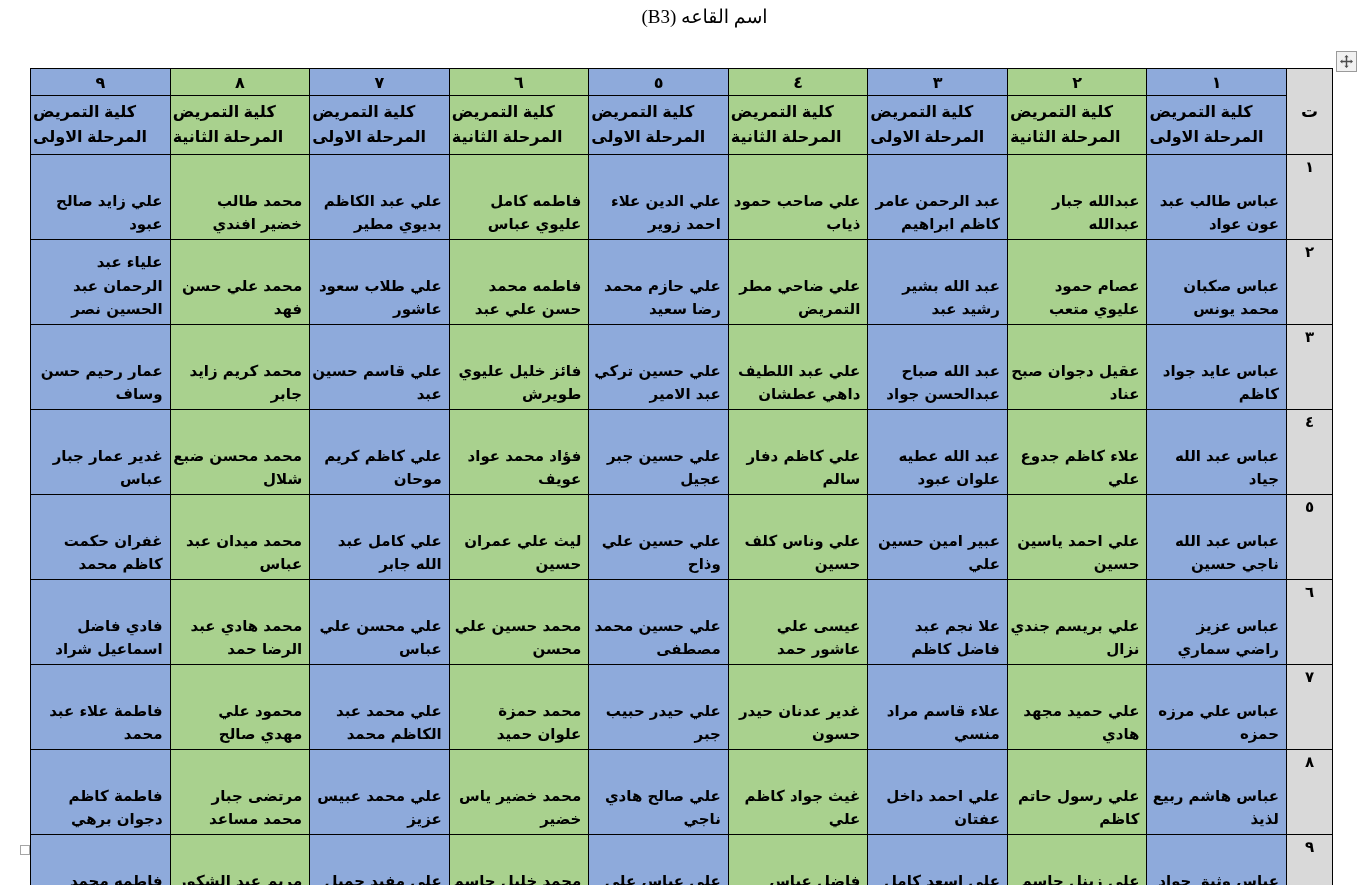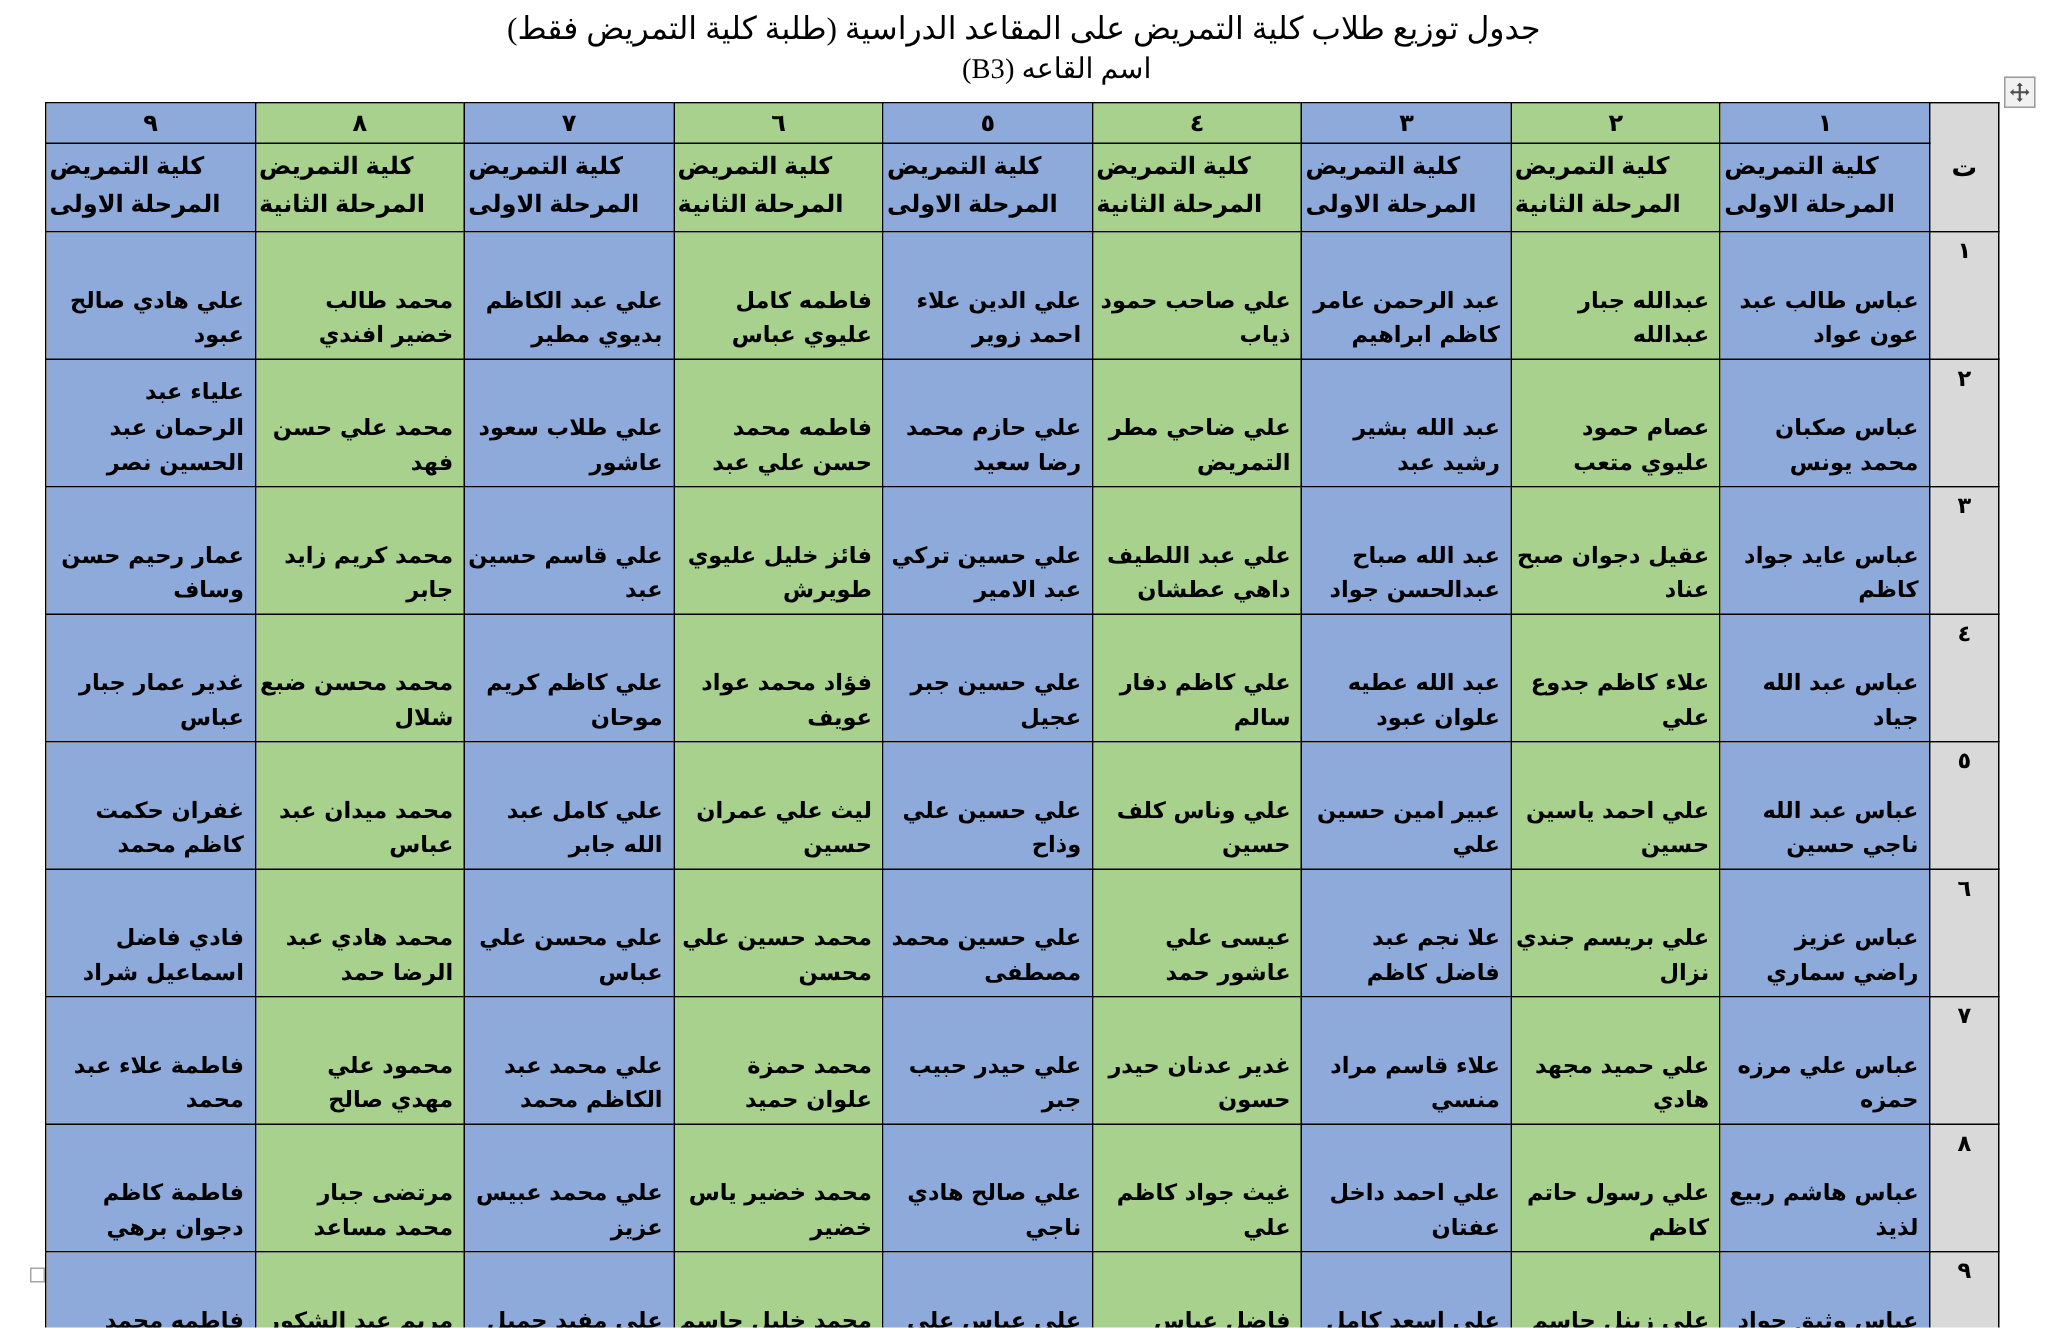--- a/index.html
+++ b/index.html
@@ -50,21 +50,20 @@
     position:absolute;top:845px;left:20px;width:10px;height:10px;box-sizing:border-box;
     border:1px solid #a6a6a6;background:#fff;
   }
 </style>
 </head>
 <body>
 
 <div class="page">
 
   <div class="titles">
-    <div class="title-line1">جدول توزيع طلاب كلية التمريض على المقاعد الدراسية  (طلبة كلية التمريض فقط)</div>
     <div class="title-line2">اسم القاعه (B3)</div>
   </div>
 
   <div class="move-handle">
     <span style="display:flex;">
       <svg width="13" height="13" viewBox="0 0 16 16">
         <path d="M8 0 L10.6 2.9 H8.9 V7.1 H13.1 V5.4 L16 8 L13.1 10.6 V8.9 H8.9 V13.1 H10.6 L8 16 L5.4 13.1 H7.1 V8.9 H2.9 V10.6 L0 8 L2.9 5.4 V7.1 H7.1 V2.9 H5.4 Z" fill="#4d4d4d"></path>
       </svg>
     </span>
   </div>
@@ -126,21 +125,21 @@
         <tr>
           <th class="rownum c-gray">١</th>
           <td class="name c-blue">عباس طالب عبد عون عواد</td>
           <td class="name c-green">عبدالله جبار عبدالله</td>
           <td class="name c-blue">عبد الرحمن عامر كاظم ابراهيم</td>
           <td class="name c-green">علي صاحب حمود ذياب</td>
           <td class="name c-blue">علي الدين علاء احمد زوير</td>
           <td class="name c-green">فاطمه كامل عليوي عباس</td>
           <td class="name c-blue">علي عبد الكاظم بديوي مطير</td>
           <td class="name c-green">محمد طالب خضير افندي</td>
-          <td class="name c-blue">علي هادي صالح عبود</td>
+          <td class="name c-blue">علي زايد صالح عبود</td>
         </tr>
         <tr>
           <th class="rownum c-gray">٢</th>
           <td class="name c-blue">عباس صكبان محمد يونس</td>
           <td class="name c-green">عصام حمود عليوي متعب</td>
           <td class="name c-blue">عبد الله بشير رشيد عبد</td>
           <td class="name c-green">علي ضاحي مطر التمريض</td>
           <td class="name c-blue">علي حازم محمد رضا سعيد</td>
           <td class="name c-green">فاطمه محمد حسن علي عبد</td>
           <td class="name c-blue">علي طلاب سعود عاشور</td>

